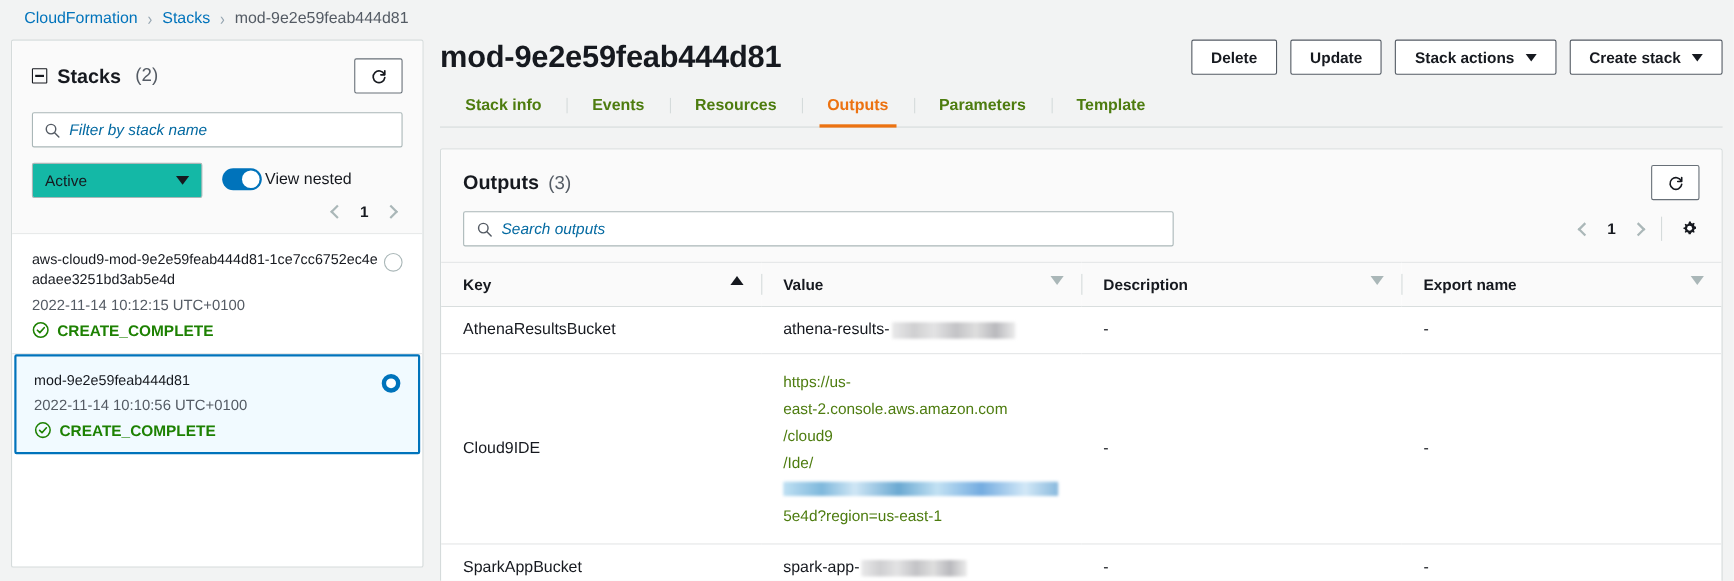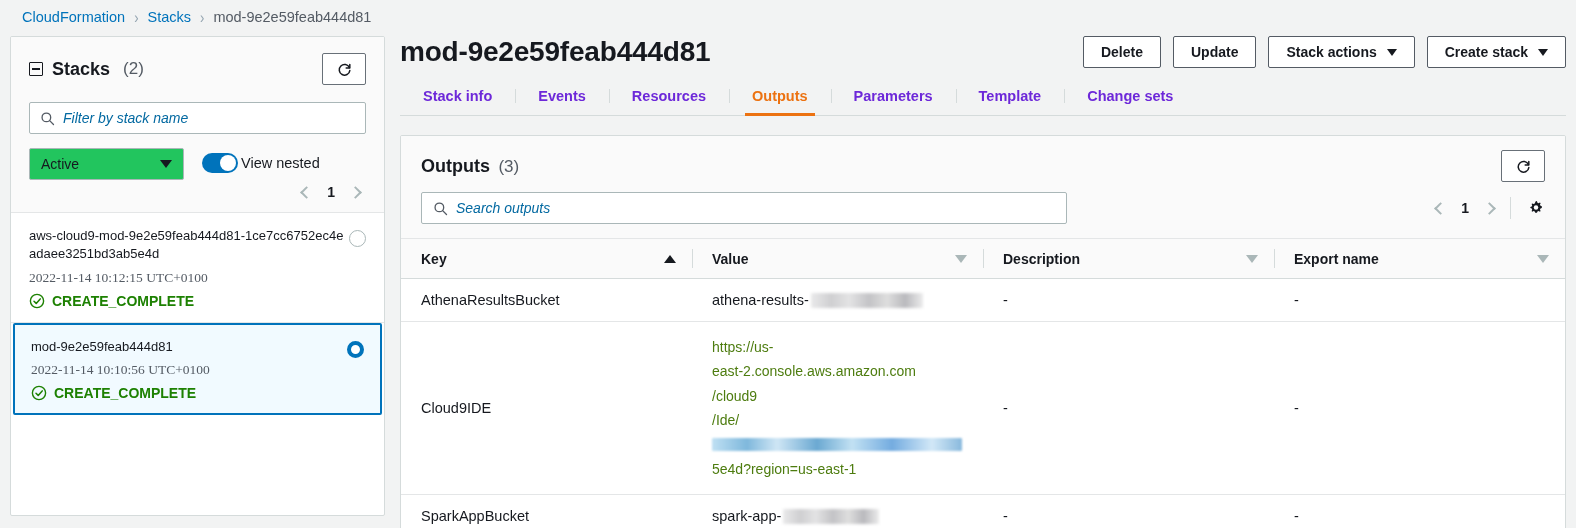--- a/index.html
+++ b/index.html
@@ -57,21 +57,21 @@
   .refresh-glyph { width: 17px; height: 17px; }
   .sb-filter {
     margin-top: 17px; height: 32px;
     border: 1px solid #aab7b8; border-radius: 2px; background: #fff;
     display: flex; align-items: center; padding: 0 10px; gap: 8px;
   }
   .search-glyph { width: 15px; height: 15px; flex: none; }
   .ph { font-size: 14px; color: #0369a1; font-style: italic; }
   .sb-controls { margin-top: 14px; display: flex; align-items: flex-start; gap: 18px; }
   .select-box {
-    width: 155px; height: 32px; background: #22c55e;
+    width: 155px; height: 32px; background: #14b8a6;
     border: 1px solid #aab7b8; border-radius: 2px;
     display: flex; align-items: center; justify-content: space-between;
     padding: 0 11px; font-size: 14px; color: #16191f; cursor: pointer;
   }
   .caret-down {
     width: 0; height: 0; border-left: 6px solid transparent;
     border-right: 6px solid transparent; border-top: 8px solid #16191f;
   }
   .toggle-wrap { display: flex; align-items: center; gap: 3px; padding-top: 5px; }
   .toggle {
@@ -102,21 +102,21 @@
   }
   .stack-item.selected {
     background: #f1faff;
     border: 2px solid #0073bb;
     border-radius: 2px;
     margin: 0 2px;
     padding: 13px 16px 12px 16px;
   }
   .si-text { min-width: 0; }
   .si-name { font-size: 13px; color: #16191f; line-height: 1.42; word-break: break-all; }
-  .si-date { font-size: 13.5px; color: #545b64; margin-top: 6px; font-family: Liberation Serif, serif; }
+  .si-date { font-size: 13.5px; color: #545b64; margin-top: 6px; }
   .si-status {
     margin-top: 7px; display: flex; align-items: center; gap: 7px;
     font-size: 14px; color: #1d8102; font-weight: bold;
   }
   .status-check { width: 16px; height: 16px; flex: none; }
   .radio {
     width: 17px; height: 17px; border-radius: 50%;
     border: 1.6px solid #aab7b8; background: #fff; flex: none; margin-top: 3px;
   }
   .radio.on { border: 4.5px solid #0073bb; background: #fff; }
@@ -134,21 +134,21 @@
     white-space: nowrap;
   }
   .btn .caret-down { border-top-color: #16191f; border-left-width: 5px; border-right-width: 5px; border-top-width: 7px; }
 
   .tabs {
     margin-top: 20px; display: flex; align-items: stretch;
     border-bottom: 1px solid #d5dbdb;
   }
   .tab {
     padding: 0 23px 11px 23px; font-size: 14.5px; font-weight: bold;
-    color: #6d28d9; cursor: pointer; position: relative;
+    color: #4d7c0f; cursor: pointer; position: relative;
   }
   .tab + .tab::before {
     content: ""; position: absolute; left: 0; top: 1px; bottom: 12px;
     width: 1px; background: #d5dbdb;
   }
   .tab.active { color: #ec7211; }
   .tab.active::after {
     content: ""; position: absolute; left: 16px; right: 16px; bottom: -1px;
     height: 3px; background: #ec7211;
   }
@@ -184,21 +184,21 @@
     border-top: 1px solid #e4e6e7;
     border-bottom: 1px solid #d5dbdb;
     font-size: 14px; font-weight: bold; color: #16191f;
     text-align: left; padding: 11px 0 11px 20px; height: 40px;
     position: relative;
   }
   thead th + th::before {
     content: ""; position: absolute; left: 0; top: 10px; bottom: 10px;
     width: 1px; background: #d5dbdb;
   }
-  .th-inner { display: flex; align-items: center; justify-content: space-between; padding-right: 16px; }
+  .th-inner { display: flex; justify-content: space-between; padding-right: 16px; }
   .sort-asc {
     width: 0; height: 0; border-left: 6px solid transparent;
     border-right: 6px solid transparent; border-bottom: 8px solid #16191f;
   }
   .sort-idle {
     width: 0; height: 0; border-left: 6px solid transparent;
     border-right: 6px solid transparent; border-top: 8px solid #aab7b8;
   }
   tbody td {
     border-bottom: 1px solid #e4e6e7;
@@ -333,21 +333,20 @@
       </div>
     </div>
 
     <div class="tabs">
       <div class="tab">Stack info</div>
       <div class="tab">Events</div>
       <div class="tab">Resources</div>
       <div class="tab active">Outputs</div>
       <div class="tab">Parameters</div>
       <div class="tab">Template</div>
-      <div class="tab">Change sets</div>
     </div>
 
     <div class="panel">
       <div class="panel-head">
         <div class="ph-row">
           <div>
             <span class="panel-title">Outputs</span>
             <span class="panel-count">(3)</span>
           </div>
           <div class="icon-btn">

